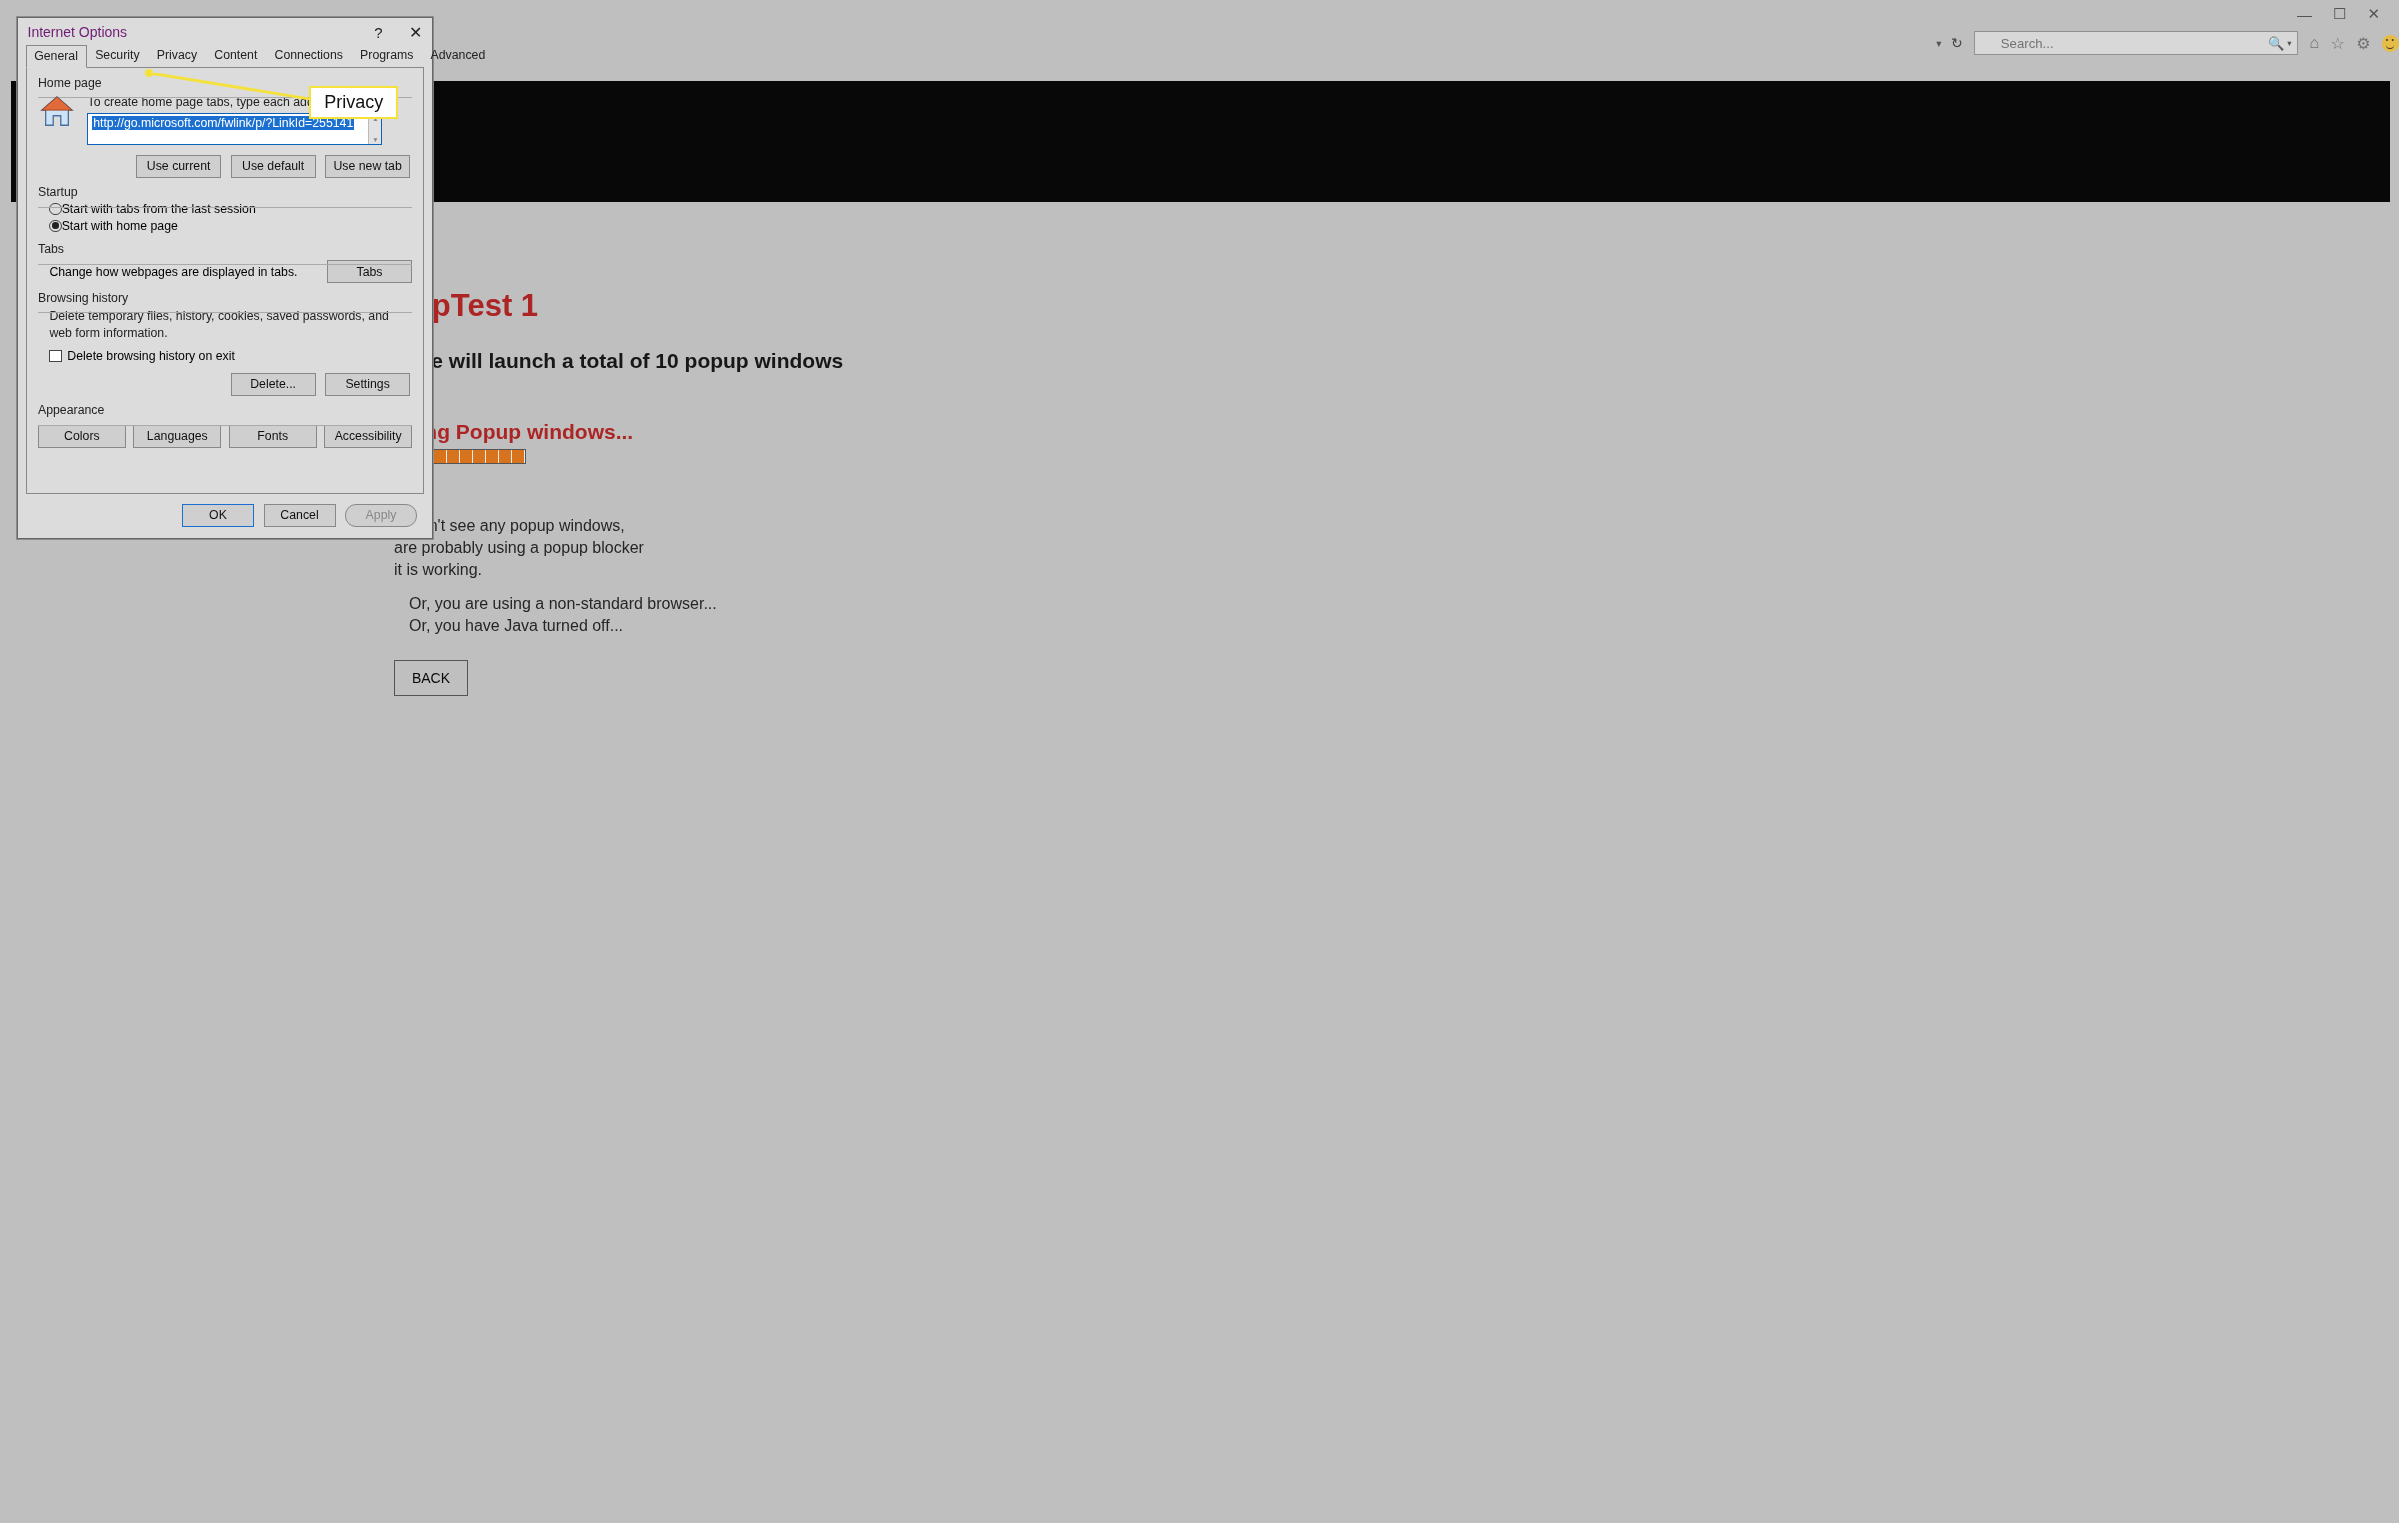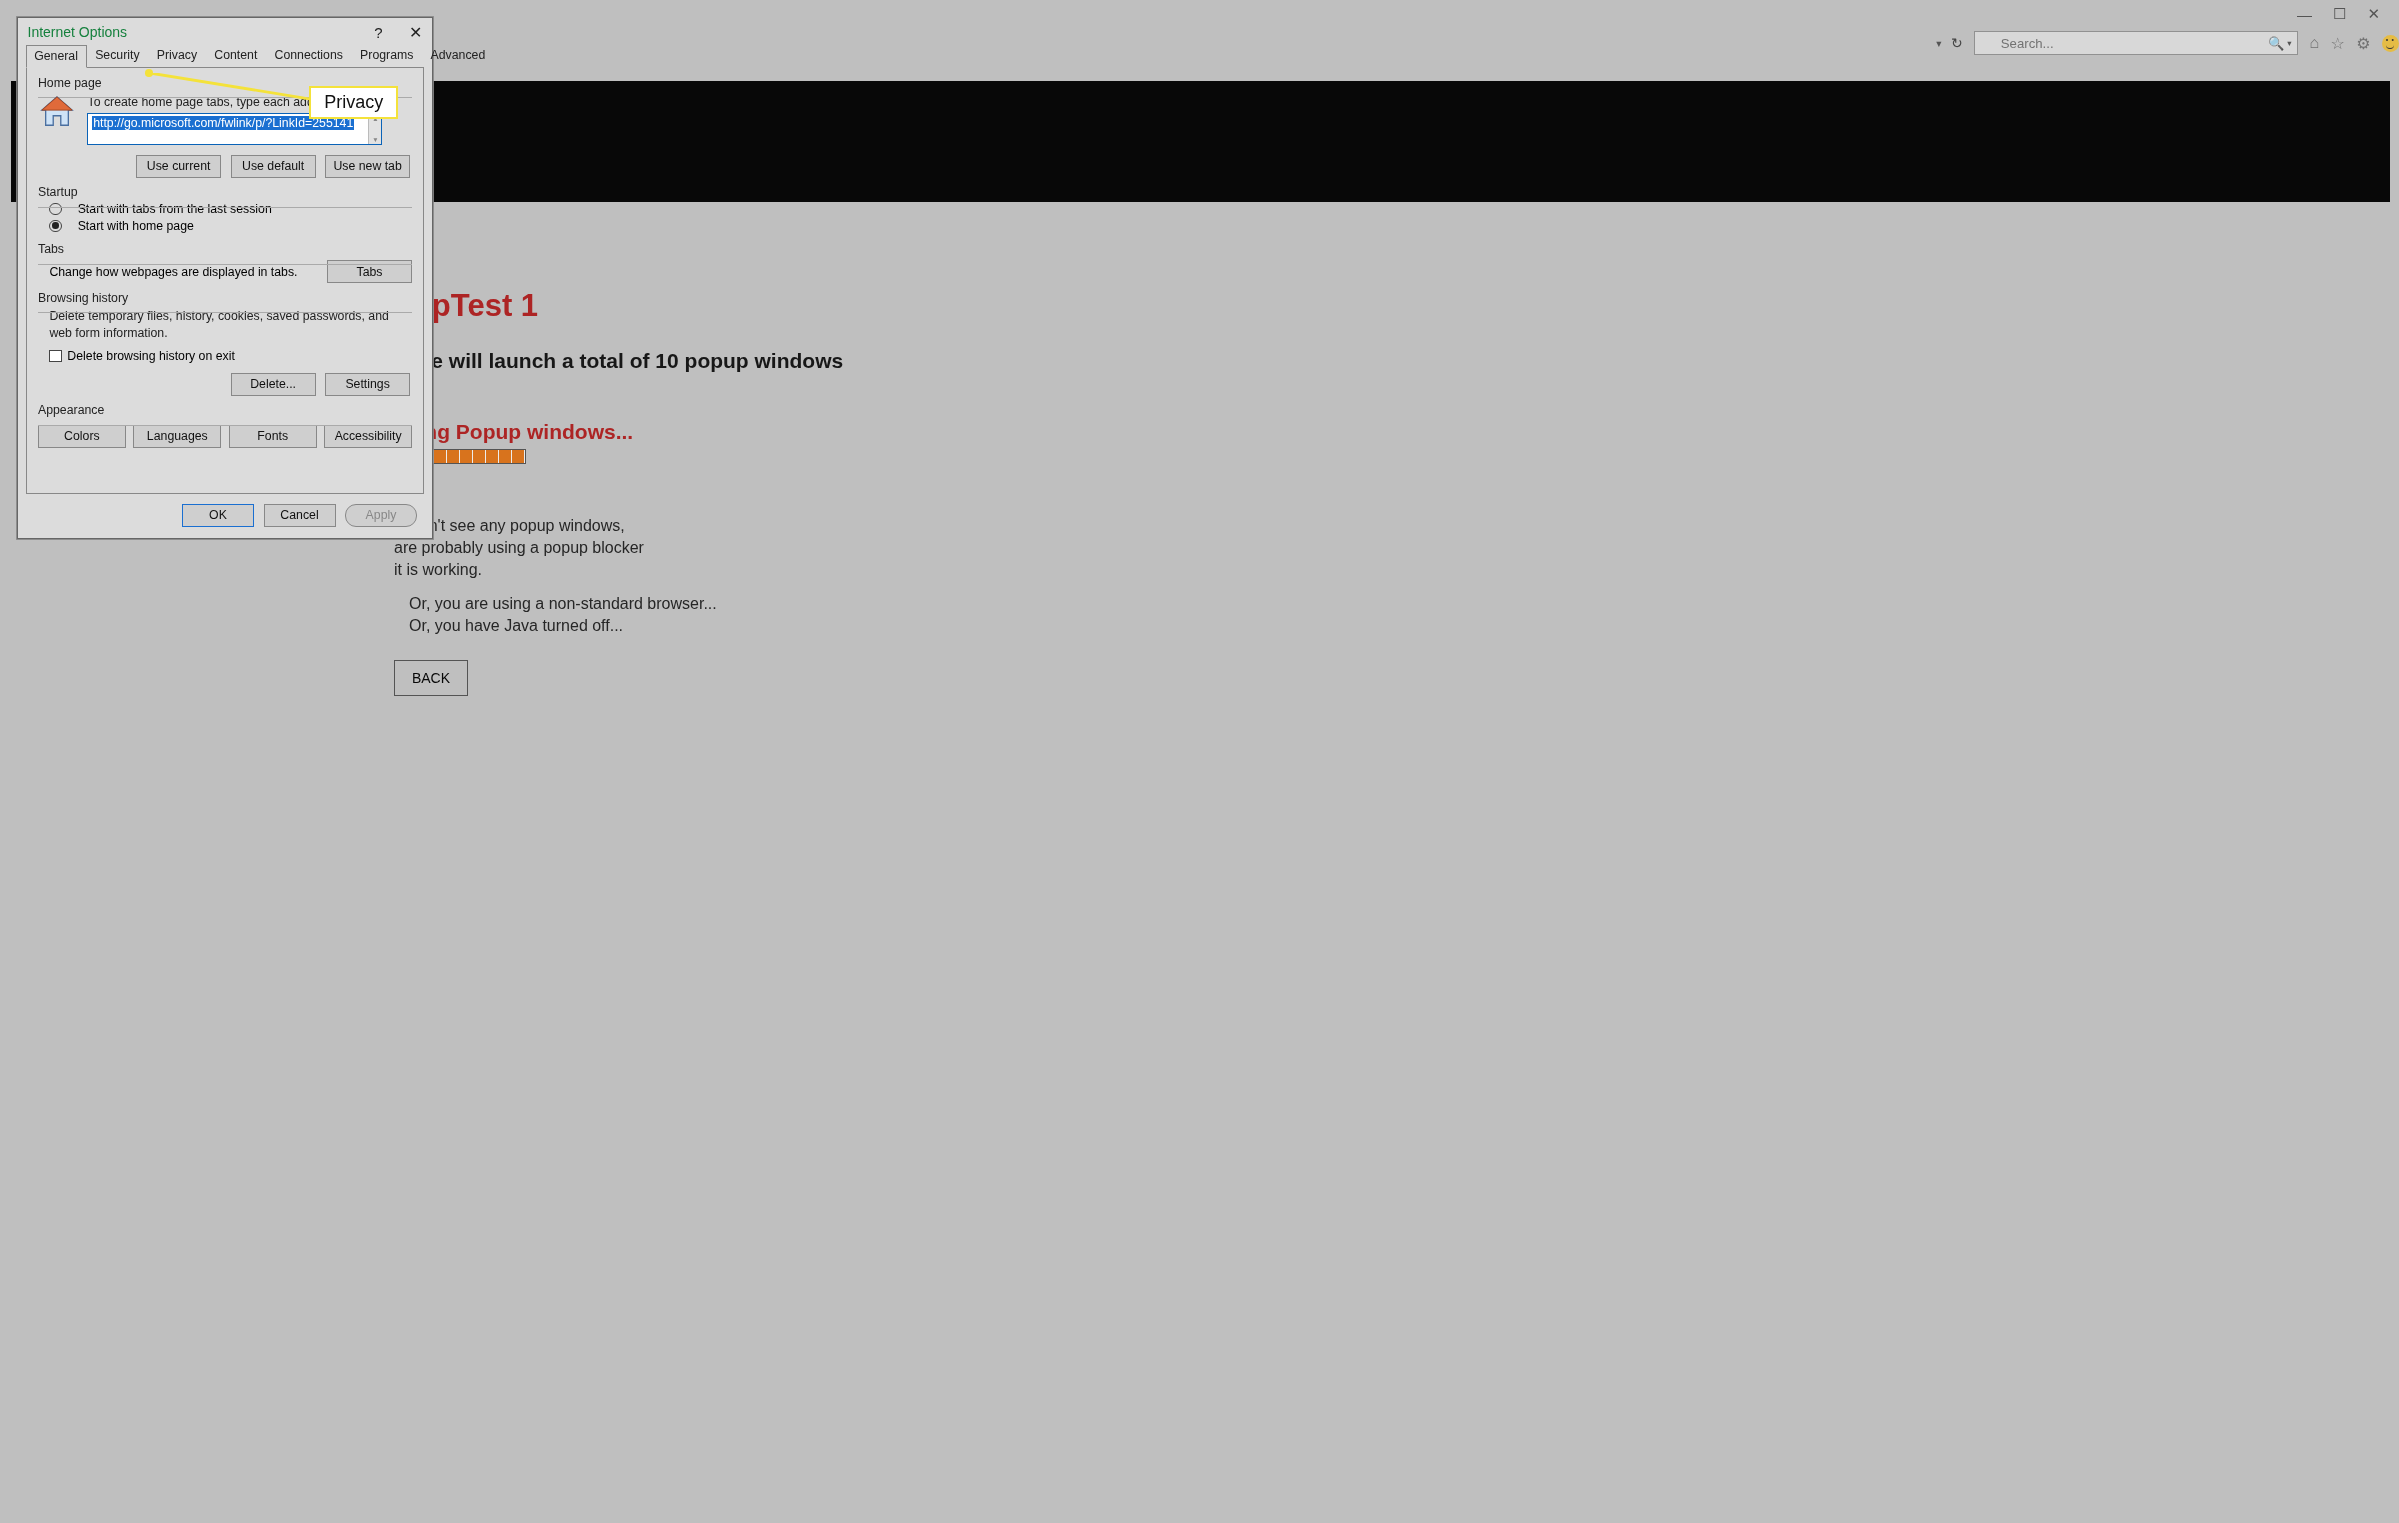--- a/index.html
+++ b/index.html
@@ -79,21 +79,21 @@
   width:416px; height:522px;
   background:#dcdcdc;
   border:0.9px solid #666;
   box-shadow: 0 0 0 0.9px #888;
   display:flex; flex-direction:column;
   font-size:12.3px;
 }
 .dlg-title {
   height:28px; display:flex; align-items:center; padding:0 9.5px;
 }
-.dlg-title .t { flex:1; font-size:14px; color:#15803d; }
+.dlg-title .t { flex:1; font-size:14px; color:#701a75; }
 .dlg-title .hlp { font-size:15px; color:#222; margin-right:26.5px; cursor:default;}
 .dlg-title .cls { font-size:16px; color:#222; cursor:default;}
 .tabstrip { display:flex; padding:0 7.6px; height:21px; align-items:flex-end; }
 .tab { padding:2.8px 7.6px 3.8px; font-size:12.3px; color:#222; cursor:default; border:0.9px solid transparent; }
 .tab.active { background:#dcdcdc; border:0.9px solid #888; border-bottom:0.9px solid #dcdcdc; position:relative; top:0.9px; }
 .tab-body { flex:1; border:0.9px solid #888; margin:0 7.6px; padding:7.6px 11.4px 9.5px; background:#dcdcdc; overflow:hidden;}
 fieldset { border:none; position:relative; margin-bottom:7.6px; }
 fieldset > legend { font-size:12.3px; color:#222; padding-right:5.7px; background:#dcdcdc; position:relative; z-index:1; }
 fieldset .fs-line { position:absolute; top:7.6px; left:0; right:0; border-top:0.9px solid #aaa; }
 .home-row { display:flex; gap:9.5px; margin-top:5.7px; }
@@ -102,21 +102,21 @@
 .home-txt { font-size:12.3px; color:#222; margin-bottom:3.8px; }
 .urlbox {
   width:295px; height:32px; background:#fff; border:0.9px solid #0a63b8;
   padding:1.9px 15px 1.9px 3.8px; font-size:12.3px; color:#fff; position:relative;
 }
 .urlsel { background:#1a6fd1; color:#fff; padding:0 0.9px; }
 .urlbox .sb { position:absolute; right:0; top:0; width:13.2px; height:100%; background:#e2e2e2; display:flex; flex-direction:column; justify-content:space-between; align-items:center; border-left:0.9px solid #bbb; font-size:7.6px; color:#888;}
 .btn-row { display:flex; gap:9.5px; margin-top:9.5px; justify-content:flex-end; padding-right:1.9px;}
 .btn { min-width:85px; height:23px; background:#cfcfcf; border:0.9px solid #888; font-size:12.3px; color:#111; display:flex; align-items:center; justify-content:center; cursor:default; }
 .btn.wide { min-width:85px; }
-.radio-row { display:flex; align-items:center; gap:16px; margin:2.8px 0 1.9px 11.4px; font-size:12.3px;}
+.radio-row { display:flex; align-items:center; gap:0; margin:2.8px 0 1.9px 11.4px; font-size:12.3px;}
 .radio { width:12.3px; height:12.3px; border:0.9px solid #444; border-radius:50%; display:inline-flex; align-items:center; justify-content:center; }
 .radio.sel::after { content:""; width:6.6px; height:6.6px; background:#222; border-radius:50%; }
 .tabs-row { display:flex; align-items:center; justify-content:space-between; margin-top:3.8px;}
 .check-row { display:flex; align-items:center; gap:5.7px; margin:7.6px 0 5.7px 11.4px;}
 .check { width:12.3px;height:12.3px;border:0.9px solid #444;background:#fff; }
 .bh-txt { font-size:12.3px; color:#222; margin:3.8px 11.4px 1.9px; line-height:1.35; }
 .appear-row { display:flex; gap:7.6px; margin-top:7.6px; }
 .appear-row .btn { flex:1; min-width:0; }
 .dlg-buttons { display:flex; gap:9.5px; justify-content:flex-end; padding:9.5px 15px 11.4px; }
 .dlg-buttons .btn { min-width:72px; }

